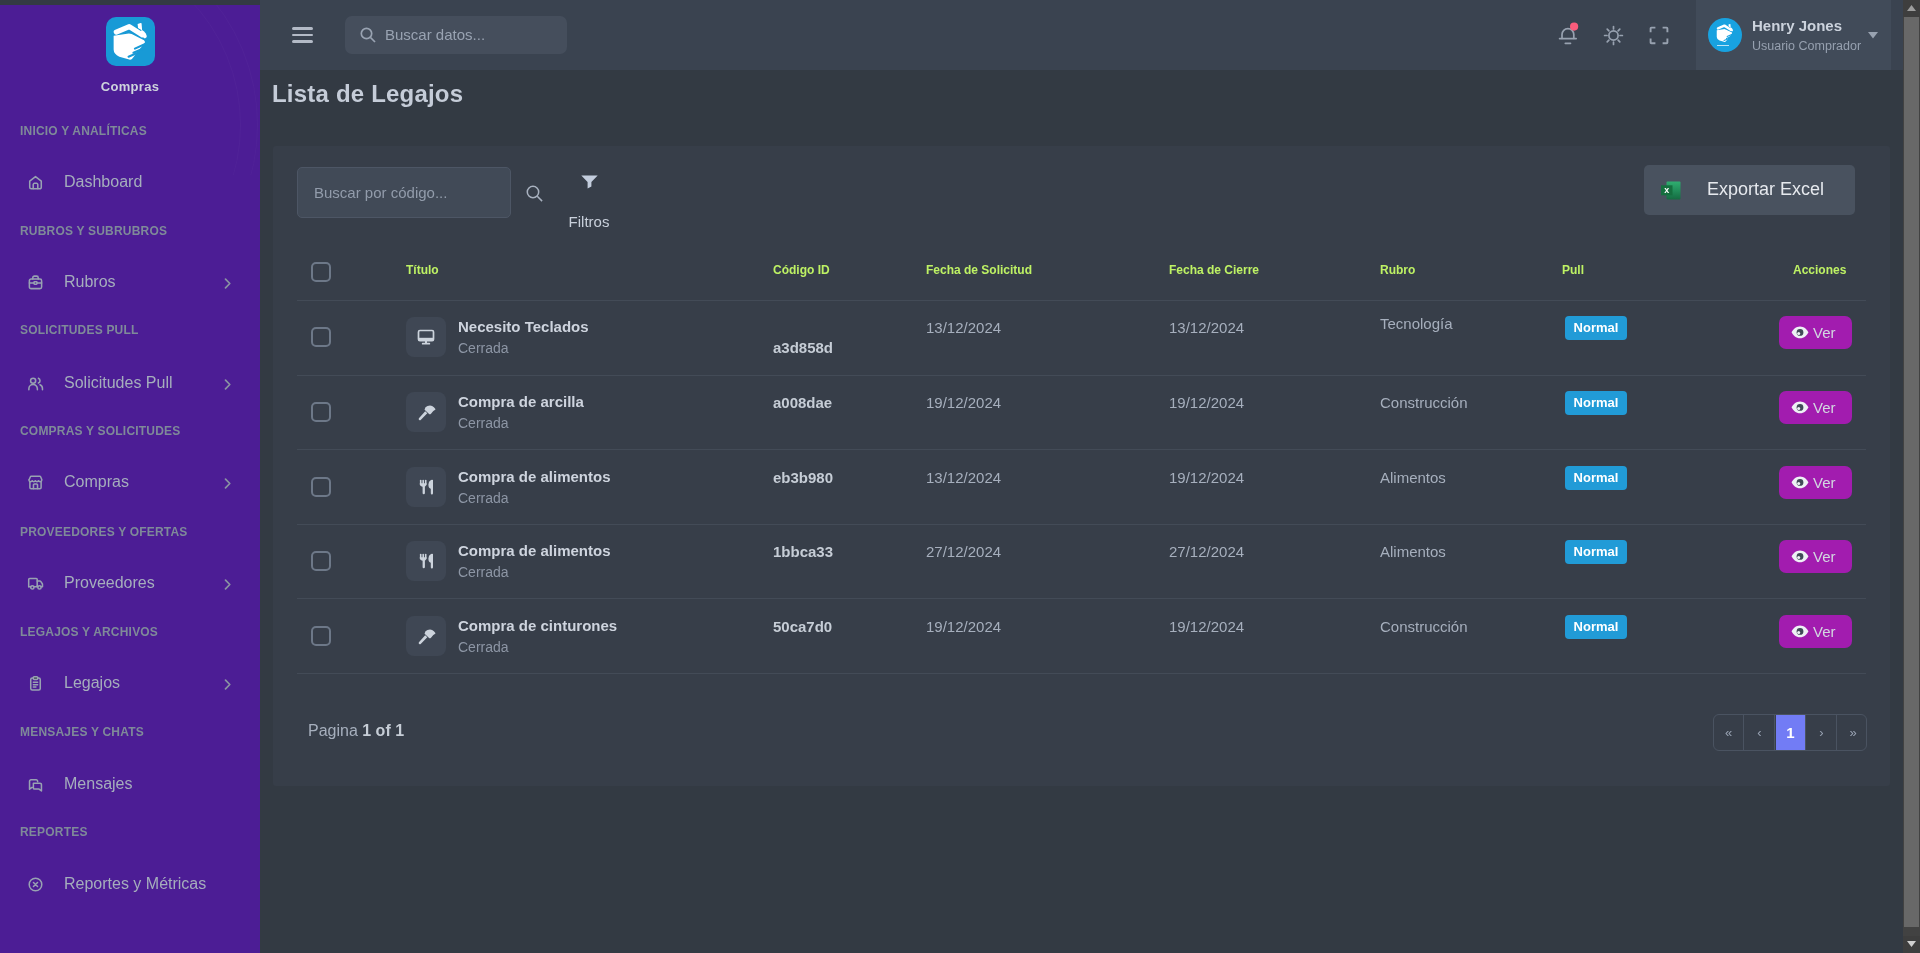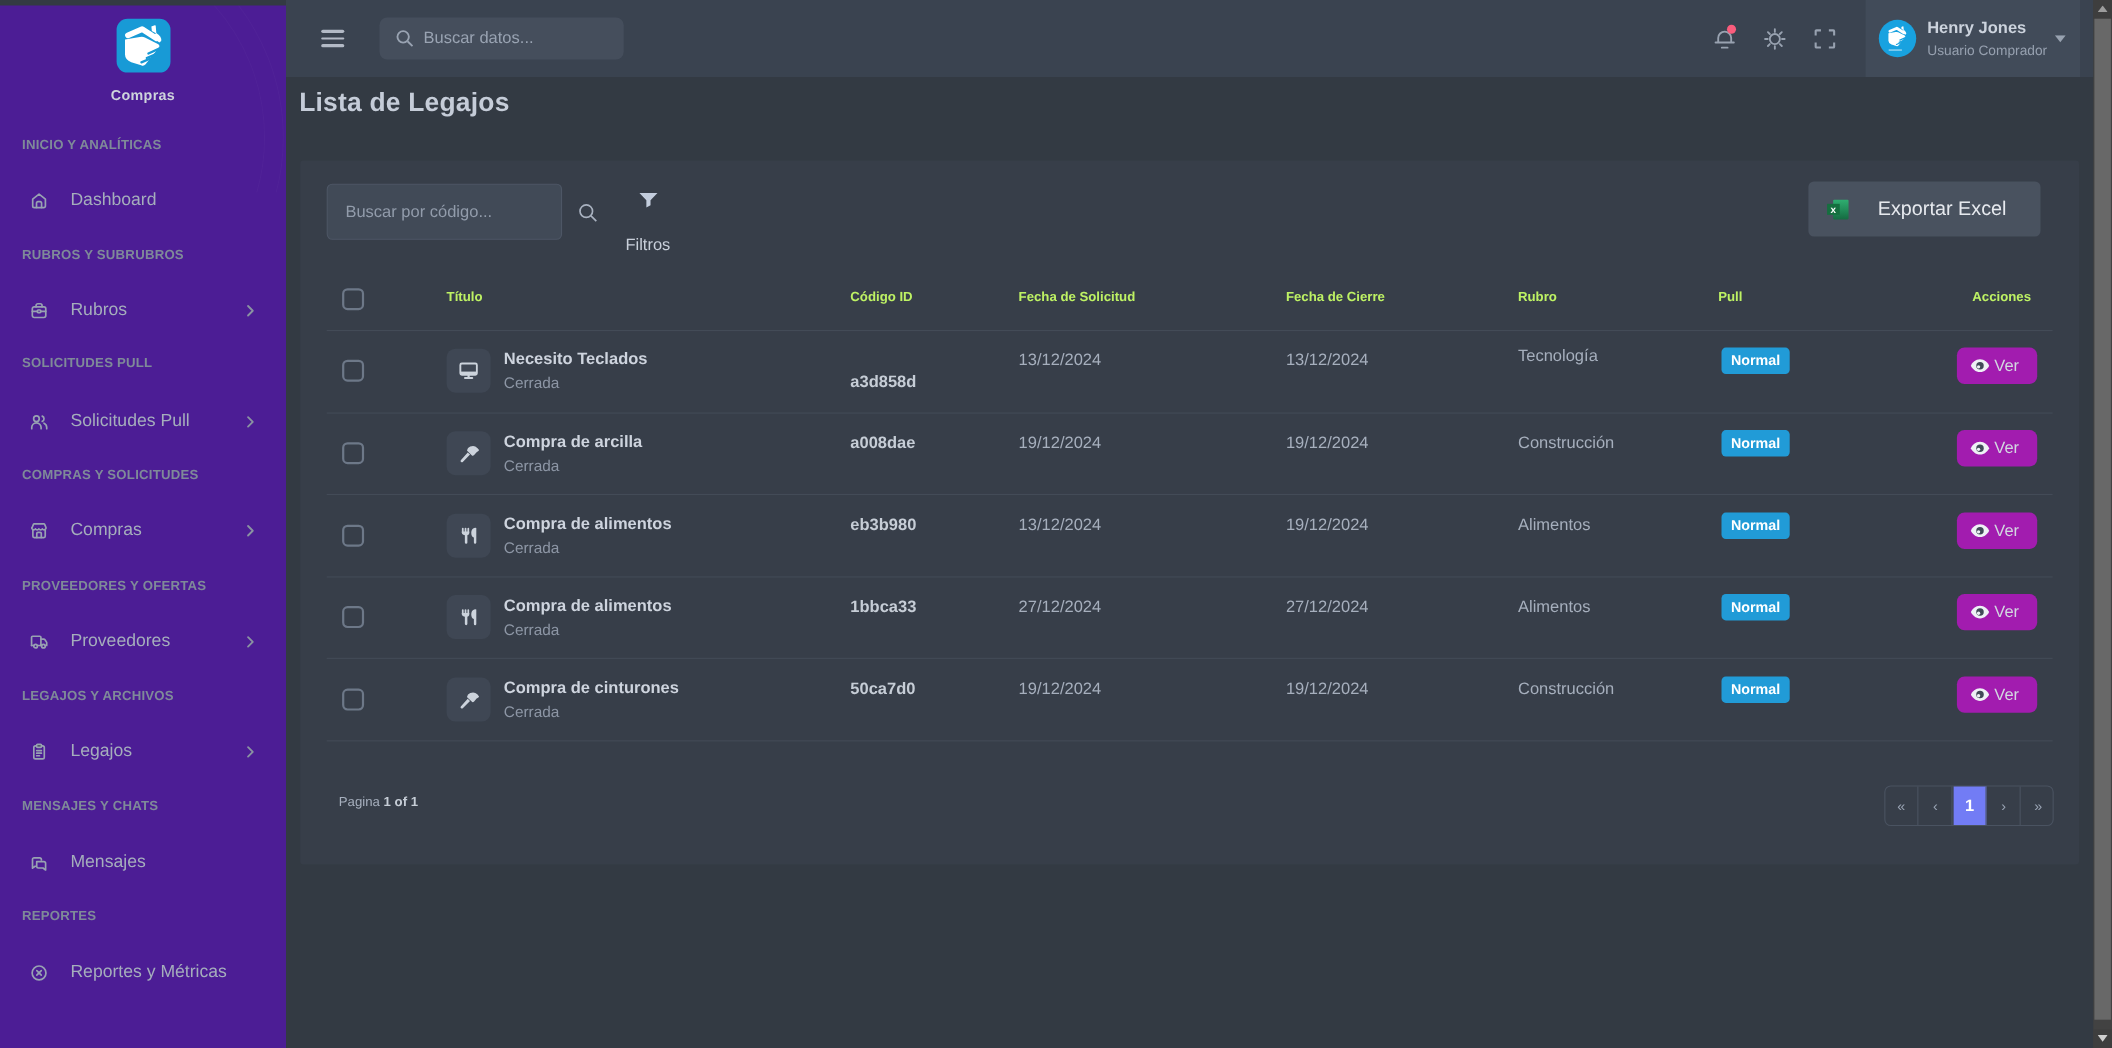--- a/index.html
+++ b/index.html
@@ -53,21 +53,21 @@
   .rcode { left:773px; font-size:15px; font-weight:bold; color:#c6cdd6; }
   .rdate1 { left:926px; }
   .rdate2 { left:1169px; }
   .rrubro { left:1380px; }
   .rtext { font-size:15px; color:#a6afbd; }
   .badge { left:1565px; width:62px; height:24px; background:#219bd7; border-radius:4px; color:#fff; font-size:13px; font-weight:bold; text-align:center; line-height:24px; }
   .verbtn { left:1779px; width:73px; height:33px; background:#a21caf; border-radius:7px; }
   .verbtn span { position:absolute; left:34px; top:8px; font-size:15px; color:#d2d8e0; }
   .verbtn svg { position:absolute; left:12px; top:8px; }
 
-  #pgtext { left:308px; top:722px; font-size:12px; color:#a6afbd; }
+  #pgtext { left:308px; top:722px; font-size:16px; color:#a6afbd; }
   #pgtext b { color:#c6cdd6; }
   #pager { left:1713px; top:714px; width:154px; height:37px; border:1px solid #4a5361; border-radius:6px; }
   #pager .pcell { position:absolute; top:0; width:30px; height:35px; border-right:1px solid #4a5361; color:#98a2b2; font-size:13px; text-align:center; line-height:35px; }
   #pager .active { background:#727cf5; color:#fff; font-size:15px; font-weight:bold; }
 
   #sb-thumb { position:absolute; left:1px; top:17px; width:15px; height:910px; background:#686868; }
   .sb-btn { position:absolute; left:0; width:17px; height:17px; background:#3e3e3e; }
 </style>
 </head>
 <body>

